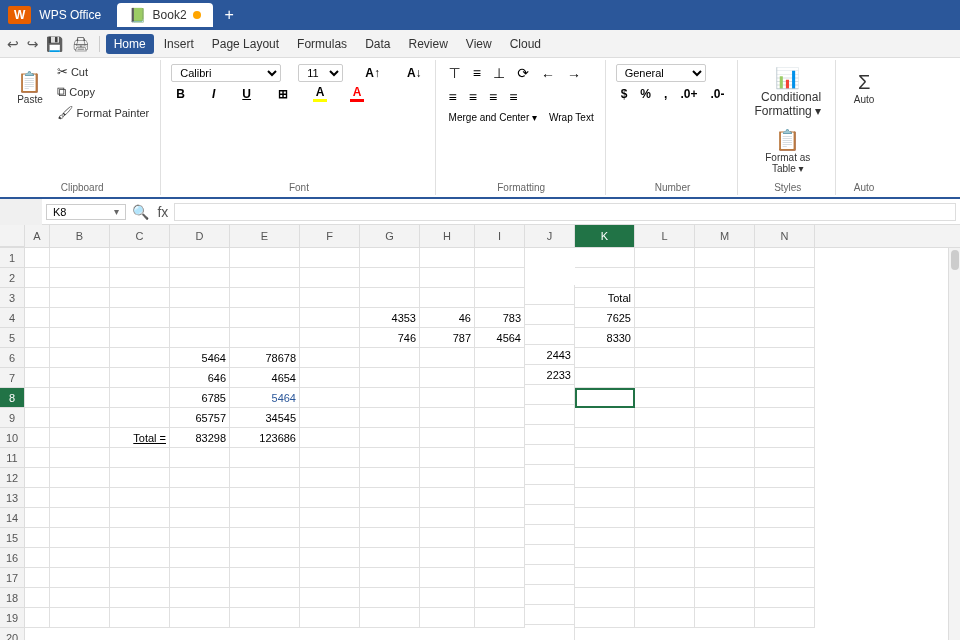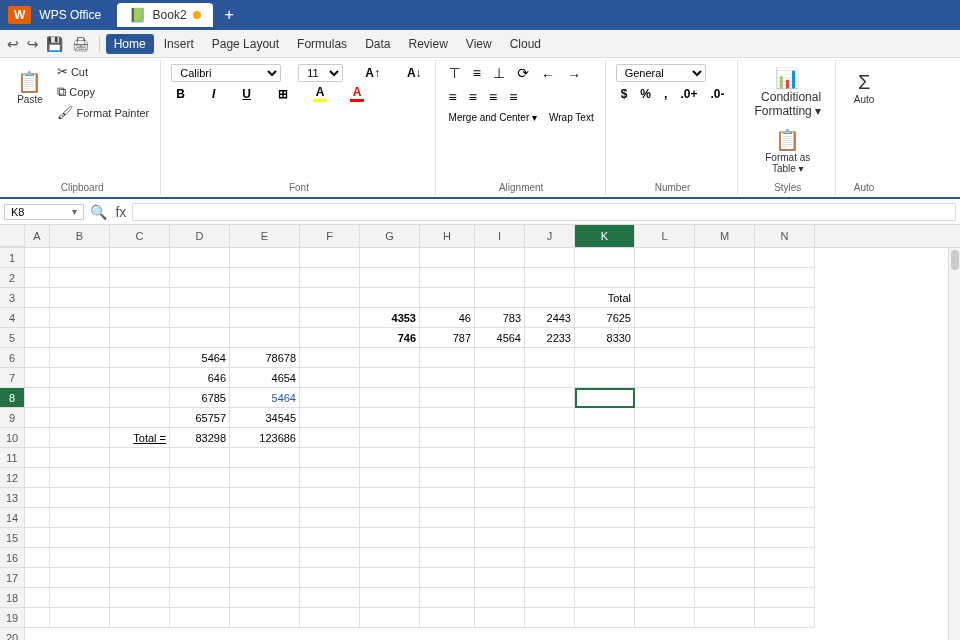--- a/index.html
+++ b/index.html
@@ -84,21 +84,21 @@
     .align-section { display: flex; flex-direction: column; gap: 2px; }
     .align-row { display: flex; gap: 2px; }
     .align-btn { border: 1px solid transparent; background: none; cursor: pointer; padding: 2px 4px; border-radius: 2px; font-size: 14px; }
 
     
     .num-format { border: 1px solid #ccc; padding: 1px 4px; font-size: 11px; border-radius: 2px; background: white; width: 90px; }
 
     
     .formula-bar {
       display: flex; align-items: center; height: 26px;
-      background: white; border-bottom: 1px solid #ddd; padding: 0 4px; gap: 4px;
+      background: white; border-bottom: 1px solid #ddd; padding: 0 4px; gap: 4px; margin-left: 42px;
     }
     .name-box {
       border: 1px solid #ccc; padding: 1px 6px; width: 80px; font-size: 11px;
       background: white; display: flex; align-items: center; justify-content: space-between;
     }
     .name-box-dropdown { font-size: 10px; color: #666; cursor: pointer; }
     .formula-icon-btn { cursor: pointer; font-size: 14px; color: #555; padding: 2px; }
     .formula-input {
       flex: 1; border: 1px solid #ddd; padding: 1px 6px; font-size: 12px;
       background: white; outline: none;
@@ -139,24 +139,24 @@
     .cell.right { justify-content: flex-end; }
     .cell.blue-text { color: #2b579a; }
 
     
     .cell.c-A { min-width: 25px; width: 25px; }
     .cell.c-B { min-width: 60px; width: 60px; }
     .cell.c-C { min-width: 60px; width: 60px; text-decoration: underline; }
     .cell.c-D { min-width: 60px; width: 60px; }
     .cell.c-E { min-width: 70px; width: 70px; }
     .cell.c-F { min-width: 60px; width: 60px; }
-    .cell.c-G { min-width: 60px; width: 60px; font-weight: bold; }
+    .cell.c-G { min-width: 60px; width: 60px; }
     .cell.c-H { min-width: 55px; width: 55px; }
     .cell.c-I { min-width: 50px; width: 50px; }
-    .cell.c-J { min-width: 50px; width: 50px; }
+    .cell.c-J { min-width: 50px; width: 50px; margin-top: 37px; }
     .cell.c-K { min-width: 60px; width: 60px; }
     .cell.c-L { min-width: 60px; width: 60px; }
     .cell.c-M { min-width: 60px; width: 60px; }
     .cell.c-N { min-width: 60px; width: 60px; }
 
     .scroll-right { width: 12px; background: #f3f3f3; border-left: 1px solid #ddd; display: flex; flex-direction: column; align-items: center; justify-content: flex-start; }
     .scroll-thumb { width: 8px; height: 20px; background: #ccc; border-radius: 4px; margin: 2px; }
   </style>
 </head>
 <body>
@@ -258,21 +258,21 @@
         <button class="align-btn">≡</button>
         <button class="align-btn">≡</button>
         <button class="align-btn">≡</button>
         <button class="align-btn">≡</button>
       </div>
       <div class="align-row">
         <button class="align-btn" style="font-size:10px; padding:1px 4px; min-width:80px;">Merge and Center ▾</button>
         <button class="align-btn" style="font-size:10px; padding:1px 4px;">Wrap Text</button>
       </div>
     </div>
-    <span class="ribbon-group-label">Alignment</span>
+    <span class="ribbon-group-label">Formatting</span>
   </div>
 
   <div class="ribbon-group">
     <div style="display:flex;flex-direction:column;gap:3px;padding:2px;">
       <select class="num-format">
         <option>General</option>
       </select>
       <div style="display:flex;align-items:center;gap:3px;">
         <button class="fmt-btn">$</button>
         <button class="fmt-btn">%</button>

